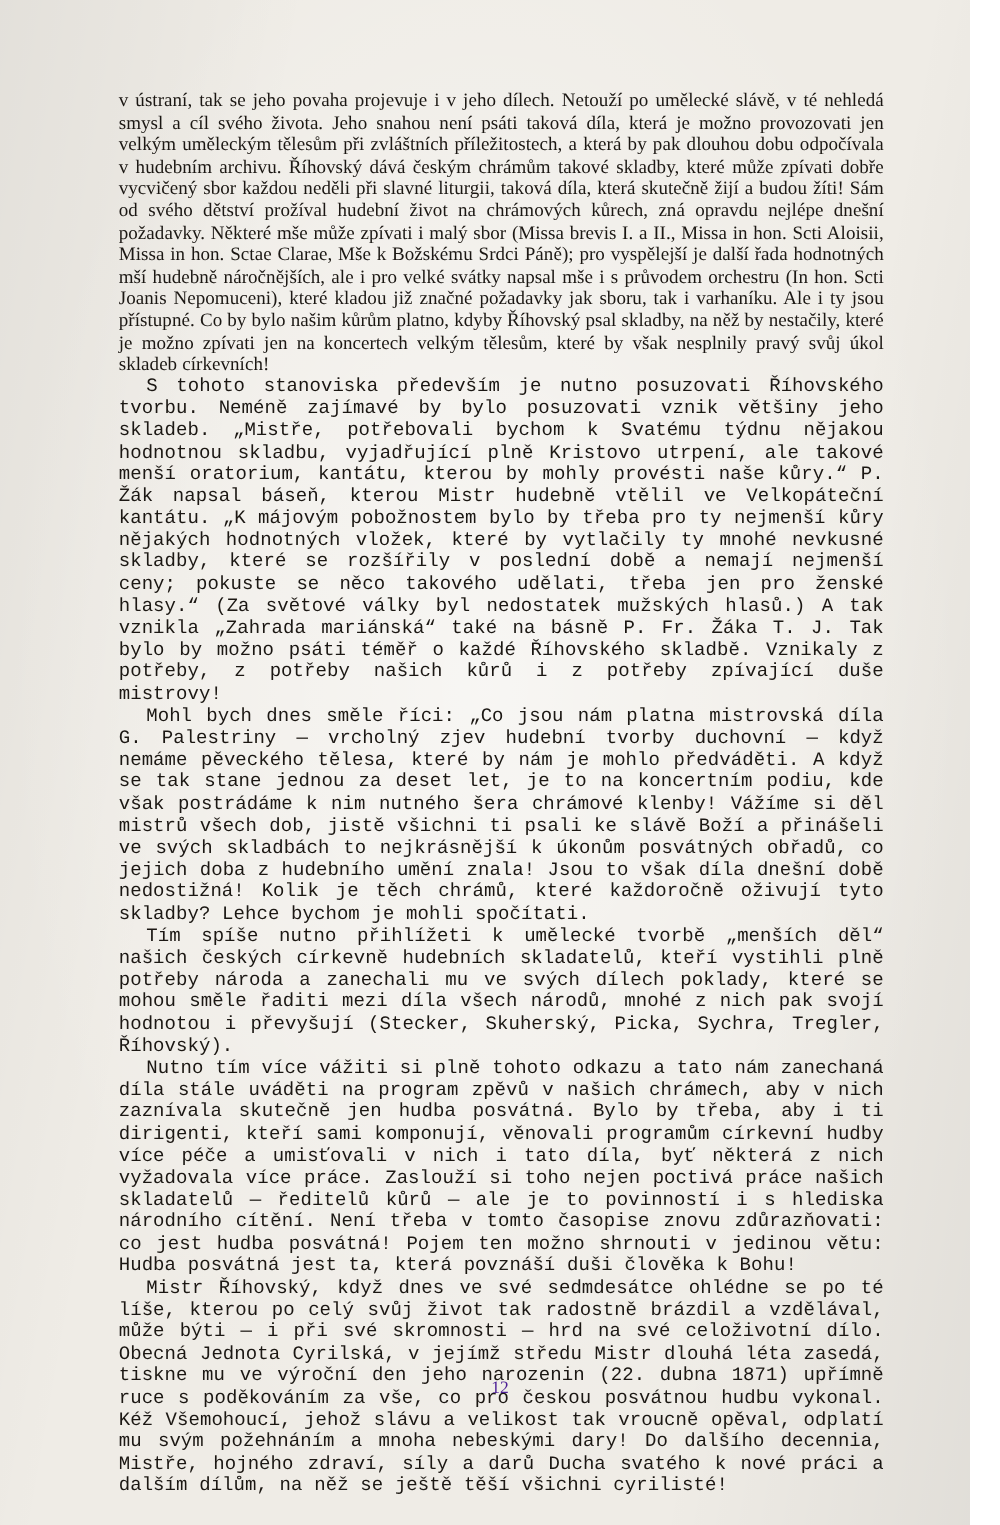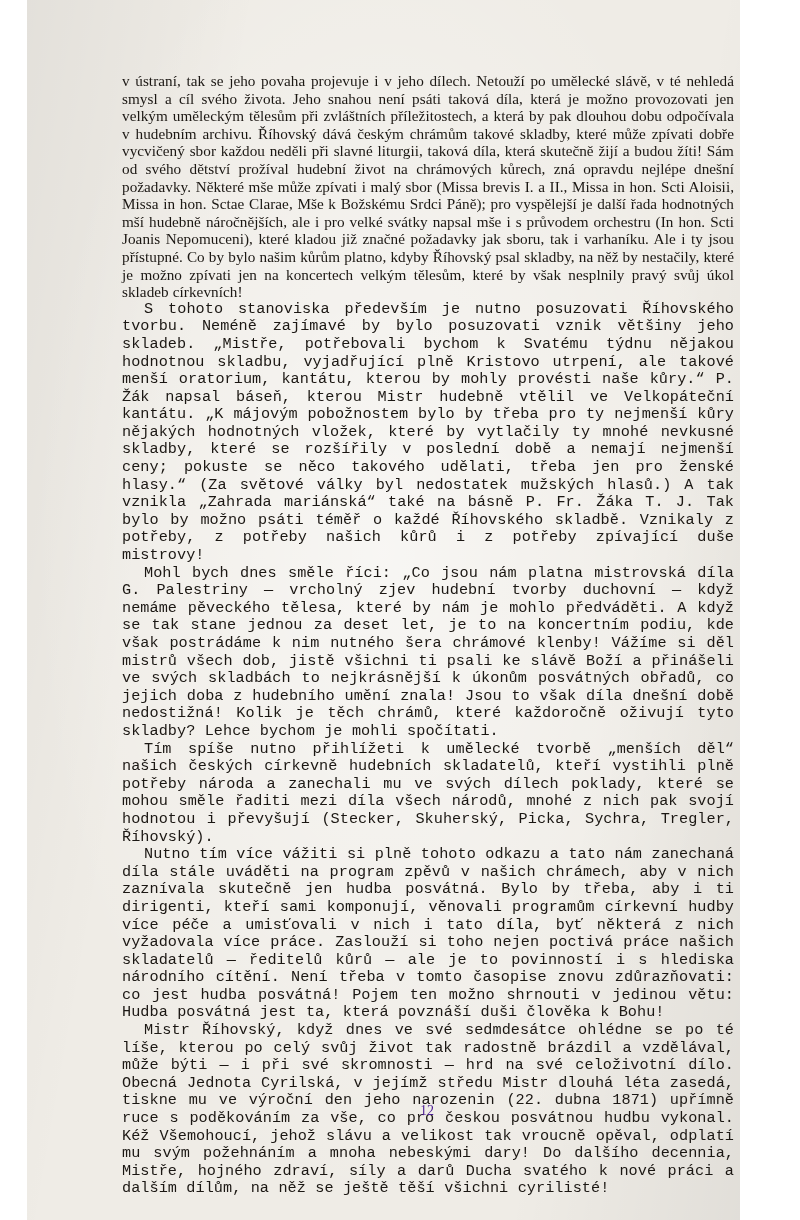--- a/index.html
+++ b/index.html
@@ -8,25 +8,24 @@
     background: #ffffff;
   }
   body {
     width: 800px;
     height: 1220px;
     font-family: "Liberation Serif", serif;
     color: #1a1a1a;
   }
   #page {
     position: relative;
-    width: 713px;
+    width: 776px;
     height: 1220px;
     background: #efece6;
     overflow: hidden;
-    margin-left: 27px;
   }
   
   #page::before {
     content: "";
     position: absolute;
     inset: 0;
     background:
       radial-gradient(ellipse at 50% 45%, rgba(255,255,255,0.55) 0%, rgba(255,255,255,0.0) 70%),
       linear-gradient(100deg, rgba(0,0,0,0.05) 0%, rgba(0,0,0,0.0) 25%, rgba(0,0,0,0.0) 75%, rgba(0,0,0,0.06) 100%);
     pointer-events: none;

